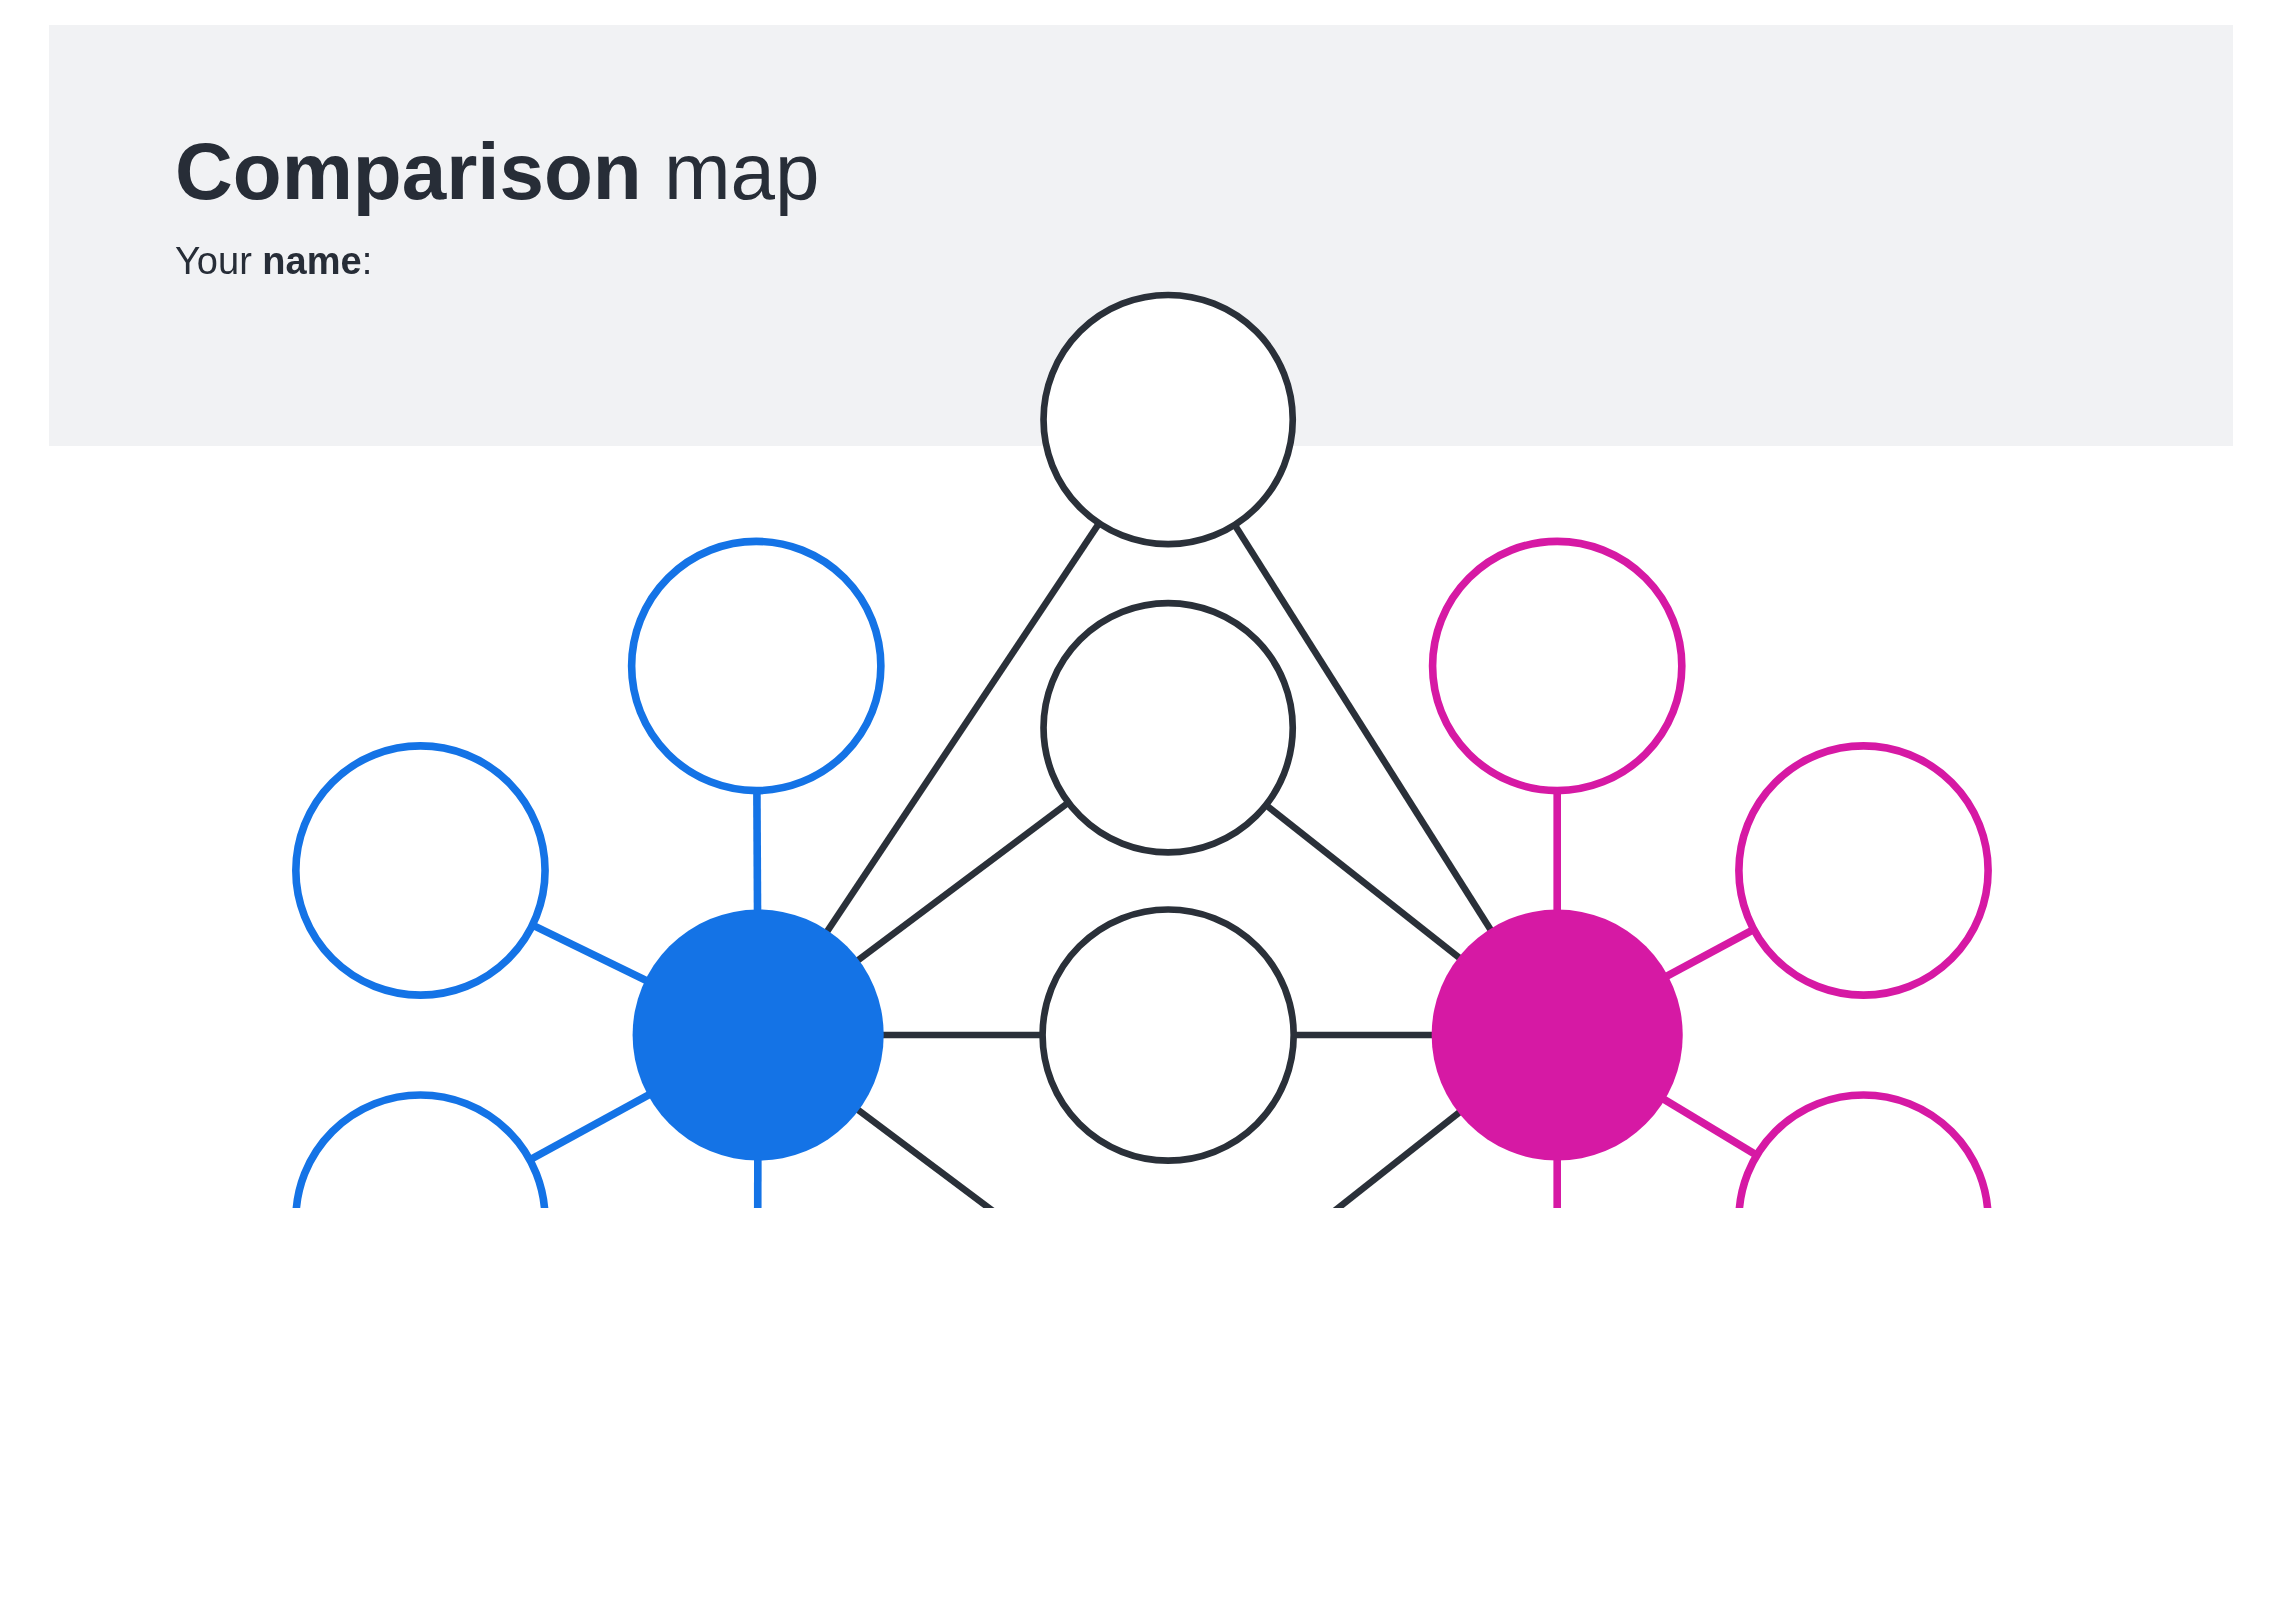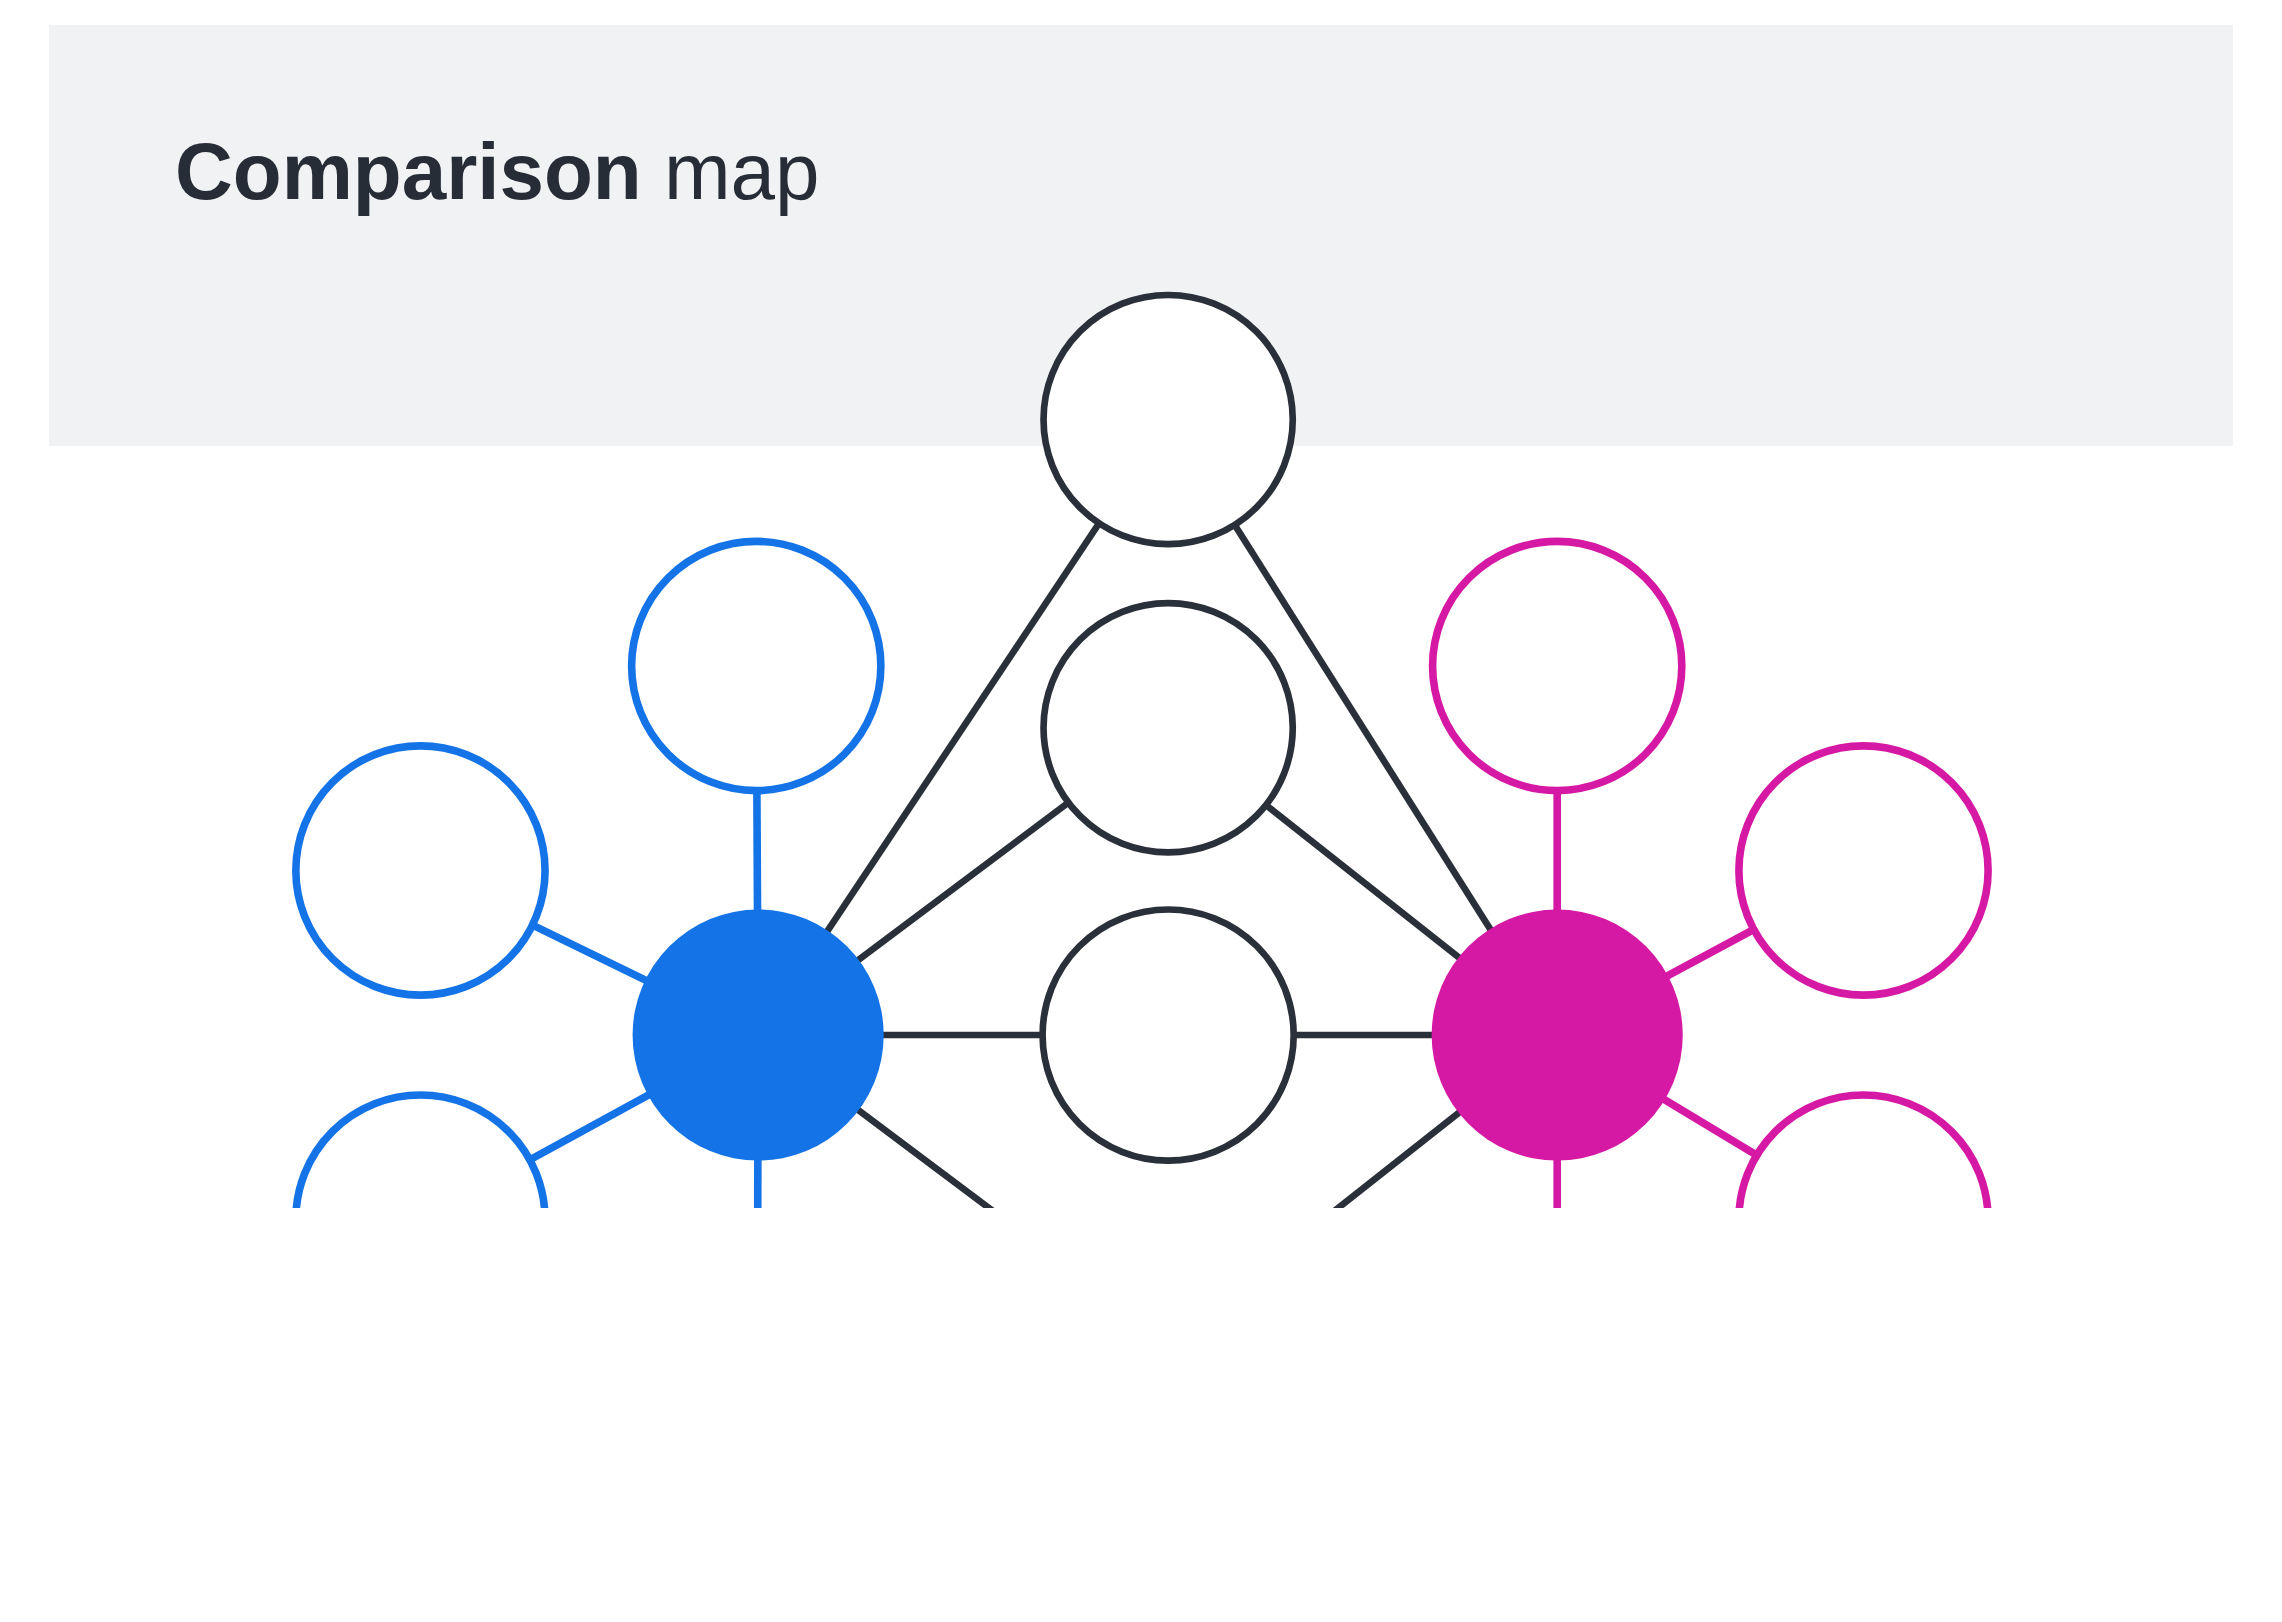--- a/index.html
+++ b/index.html
@@ -49,20 +49,21 @@
     z-index: 2;
   }
 </style>
 </head>
 <body>
 
 <div class="page">
 
   <div class="header">
     <h1 class="title"><span class="b ws">Comparison</span><span class="ws"> map</span></h1>
+    <p class="name-line"><span class="ws">Your </span><span class="b ws">name</span><span class="ws">:</span></p>
   </div>
 
   <svg class="diagram-svg" viewBox="0 0 2400 1706" xmlns="http://www.w3.org/2000/svg">
 
     <g stroke-width="7" fill="none">
       <line x1="797" y1="1088" x2="1228" y2="441" stroke="#2a3039"></line>
       <line x1="797" y1="1088" x2="1228" y2="765" stroke="#2a3039"></line>
       <line x1="797" y1="1088" x2="1228" y2="1088" stroke="#2a3039"></line>
       <line x1="797" y1="1088" x2="1228" y2="1411" stroke="#2a3039"></line>
       <line x1="1637" y1="1088" x2="1228" y2="441" stroke="#2a3039"></line>

